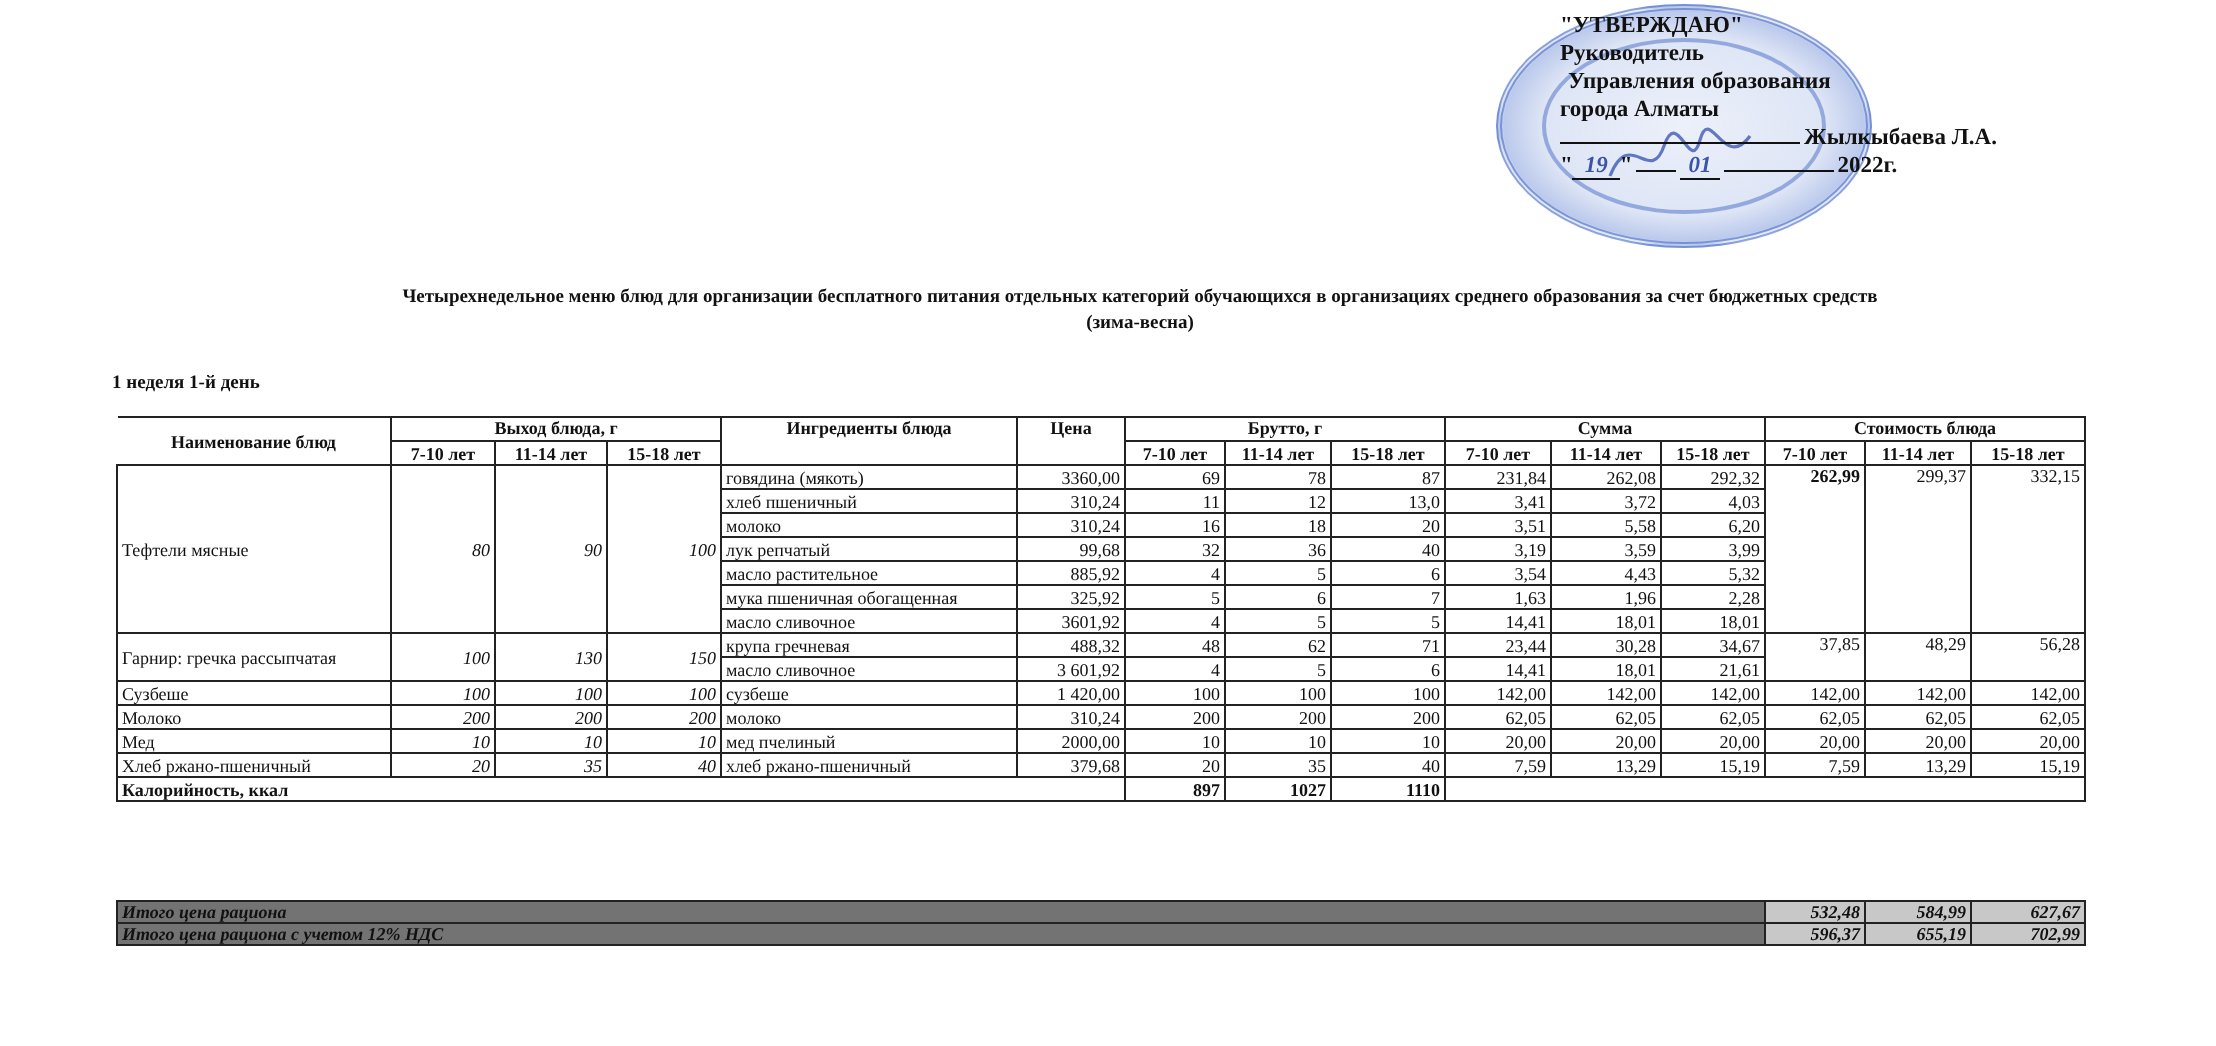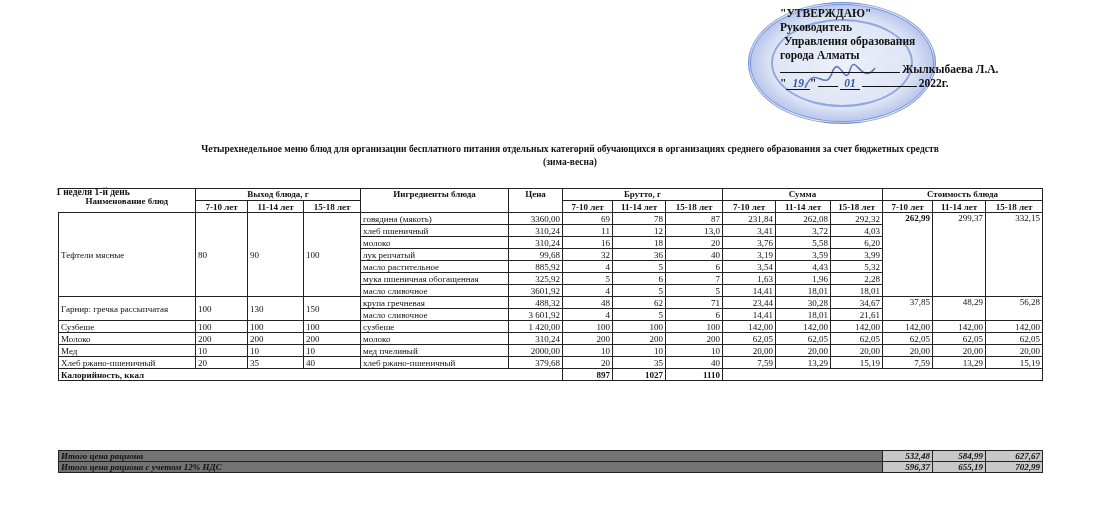--- a/index.html
+++ b/index.html
@@ -9,27 +9,27 @@
     border:3px double rgba(55,95,195,0.55);box-sizing:border-box;}
   .stamp-inner{position:absolute;left:20px;top:14px;right:20px;bottom:14px;border-radius:50%;border:2px solid rgba(55,95,195,0.45);}
   .approval{position:absolute;left:780px;top:6px;font-size:11.5px;font-weight:bold;line-height:14px;}
   .approval div{white-space:nowrap;}
   .approval .sig-line{position:relative;}
   .approval .sig-line span.line{display:inline-block;width:100px;border-bottom:1px solid #111;margin-right:2px;}
   .approval .date-line span.line{display:inline-block;width:95px;border-bottom:1px solid #111;margin:0 2px;}
   .signature{position:absolute;left:800px;top:58px;width:80px;height:40px;}
   .title{position:absolute;left:16px;width:1108px;top:143px;text-align:center;font-size:9.5px;font-weight:bold;line-height:13px;}
   .day{position:absolute;left:56px;top:187px;font-size:9.5px;font-weight:bold;}
-  table.menu{position:absolute;left:58px;top:188px;border-collapse:collapse;table-layout:fixed;font-size:9px;}
+  table.menu{position:absolute;left:58px;top:208px;border-collapse:collapse;table-layout:fixed;font-size:9px;}
   table.menu td, table.menu th{border:1px solid #222;padding:0 2px;height:11px;line-height:10px;white-space:nowrap;overflow:hidden;}
   table.menu th{font-weight:bold;font-size:9px;text-align:center;}
   .hdr1 th{height:22px;vertical-align:top;padding-top:4px;}
   .hdr2 th{height:22px;vertical-align:middle;}
   .num{text-align:right;}
-  .ctr{text-align:left;}
+  .ctr{text-align:right;font-style:italic;}
   .cal td{font-weight:bold;height:13px;}
   table.totals{position:absolute;left:58px;top:450px;border-collapse:collapse;table-layout:fixed;font-size:9px;font-style:italic;font-weight:bold;}
   table.totals td{border:1px solid #222;height:10px;line-height:10px;padding:0 2px;background:#737373;white-space:nowrap;}
   table.totals td.num{text-align:right;background:#c8c8c8;margin-left:48px;}
 </style>
 </head>
 <body>
 
 <div class="stamp">
     <div class="stamp-inner"></div>
@@ -126,21 +126,21 @@
         <td class="num">3,41</td>
         <td class="num">3,72</td>
         <td class="num">4,03</td>
       </tr>
       <tr>
         <td>молоко</td>
         <td class="num">310,24</td>
         <td class="num">16</td>
         <td class="num">18</td>
         <td class="num">20</td>
-        <td class="num">3,76</td>
+        <td class="num">3,51</td>
         <td class="num">5,58</td>
         <td class="num">6,20</td>
       </tr>
       <tr>
         <td>лук репчатый</td>
         <td class="num">99,68</td>
         <td class="num">32</td>
         <td class="num">36</td>
         <td class="num">40</td>
         <td class="num">3,19</td>

